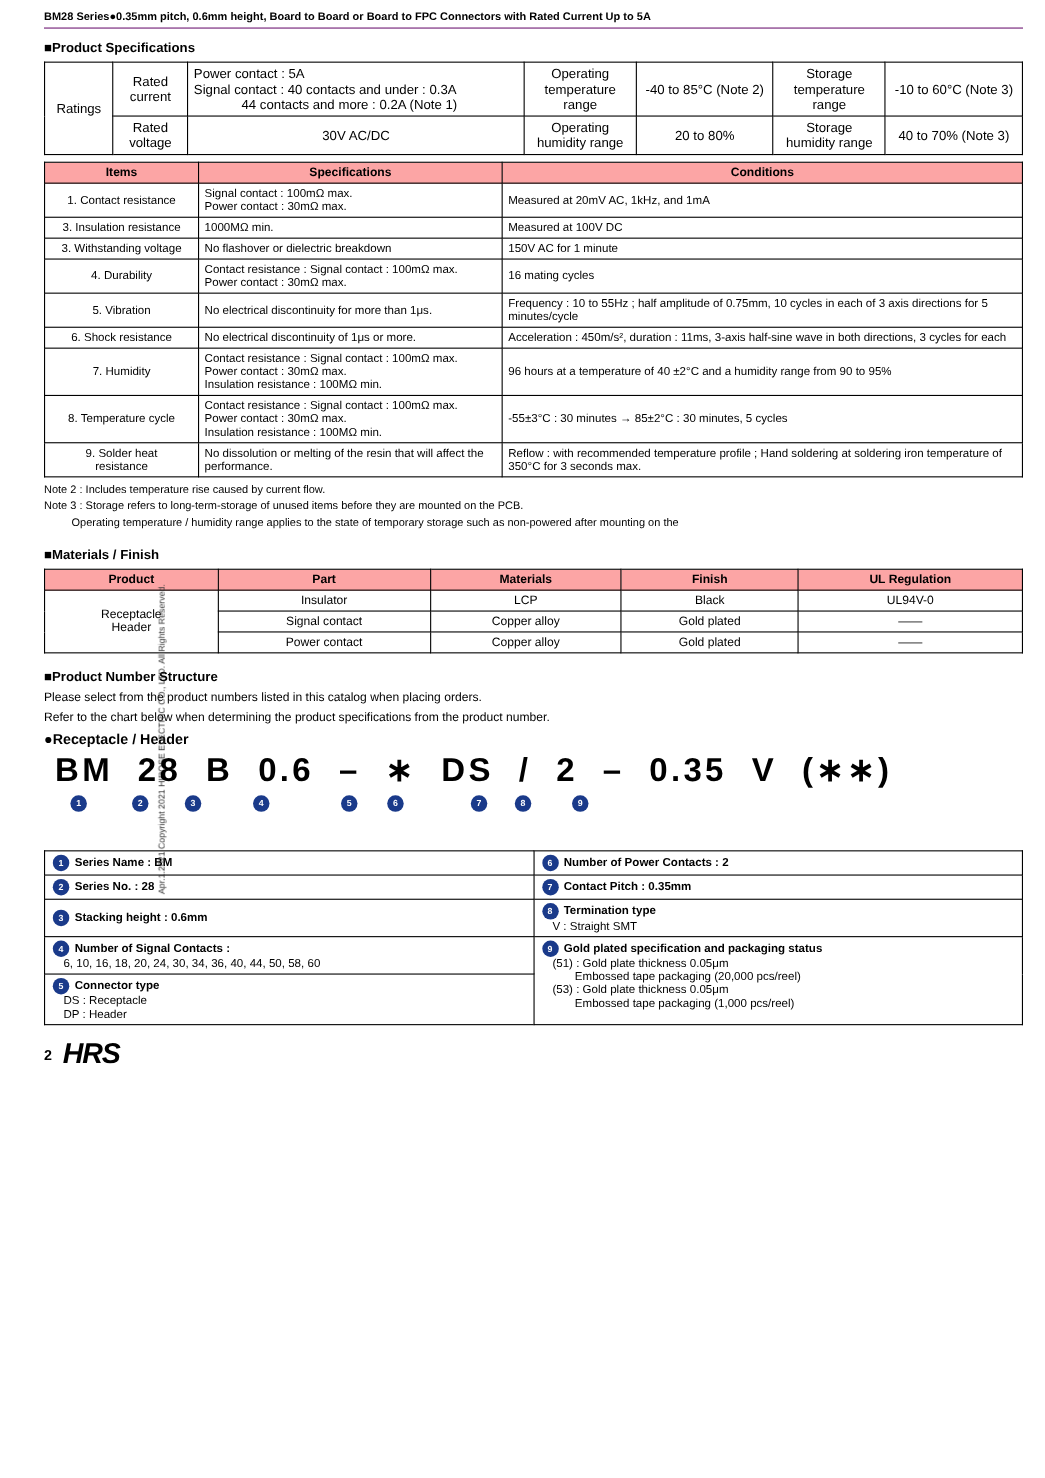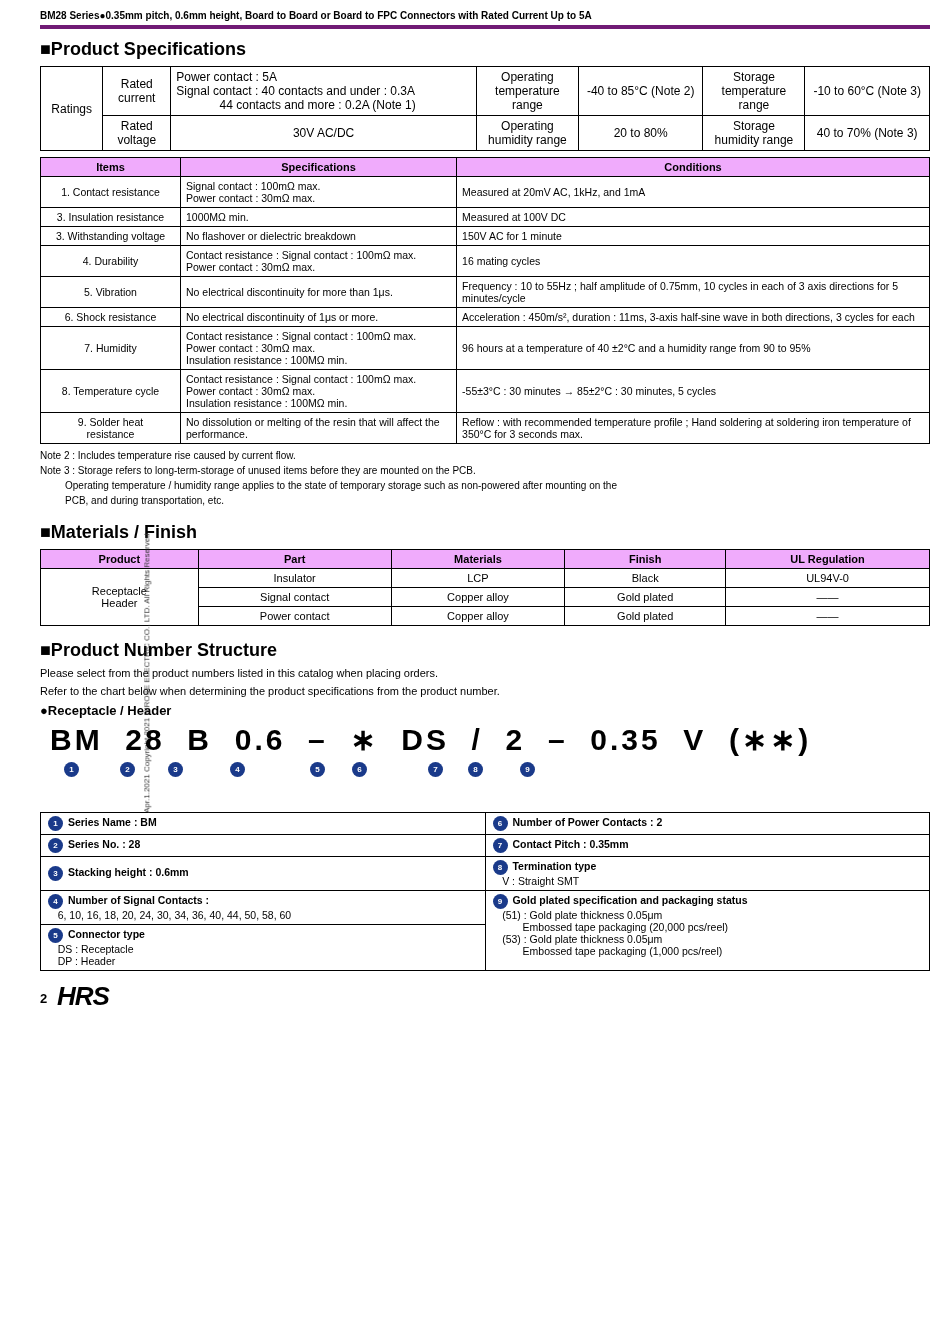--- a/index.html
+++ b/index.html
@@ -9,41 +9,41 @@
       background: #fff;
       color: #000;
       width: 950px;
       min-height: 1344px;
       padding: 10px 20px 20px 40px;
       position: relative;
     }
     .top-header {
       font-size: 10px;
       font-weight: bold;
-      border-bottom: 4px solid #701a75;
+      border-bottom: 1px solid #701a75;
       padding-bottom: 4px;
       margin-bottom: 10px;
     }
     .section-title {
-      font-size: 18px;
+      font-size: 12px;
       font-weight: bold;
       margin-bottom: 6px;
     }
     table {
       border-collapse: collapse;
       width: 100%;
       font-size: 11px;
     }
     table td, table th {
       border: 1px solid #000;
       padding: 3px 5px;
       vertical-align: middle;
     }
     table th {
-      background: #f0abfc;
+      background: #fca5a5;
       text-align: center;
       font-weight: bold;
     }
     .section { margin-bottom: 14px; }
     .notes { font-size: 10px; margin-top: 4px; line-height: 1.5; }
     .product-number-section { margin-bottom: 10px; }
     .side-label {
       position: fixed;
       left: 6px;
       top: 50%;
@@ -175,21 +175,20 @@
         <td>No dissolution or melting of the resin that will affect the performance.</td>
         <td>Reflow : with recommended temperature profile ; Hand soldering at soldering iron temperature of 350°C for 3 seconds max.</td>
       </tr>
     </tbody>
   </table>
 
   <div class="notes">
     <div>Note 2 : Includes temperature rise caused by current flow.</div>
     <div>Note 3 : Storage refers to long-term-storage of unused items before they are mounted on the PCB.</div>
     <div>&nbsp;&nbsp;&nbsp;&nbsp;&nbsp;&nbsp;&nbsp;&nbsp; Operating temperature / humidity range applies to the state of temporary storage such as non-powered after mounting on the</div>
-    <div>&nbsp;&nbsp;&nbsp;&nbsp;&nbsp;&nbsp;&nbsp;&nbsp; PCB, and during transportation, etc.</div>
   </div>
 </div>
 
 <div class="section">
   <div class="section-title">■Materials / Finish</div>
   <table>
     <thead>
       <tr>
         <th>Product</th>
         <th>Part</th>

